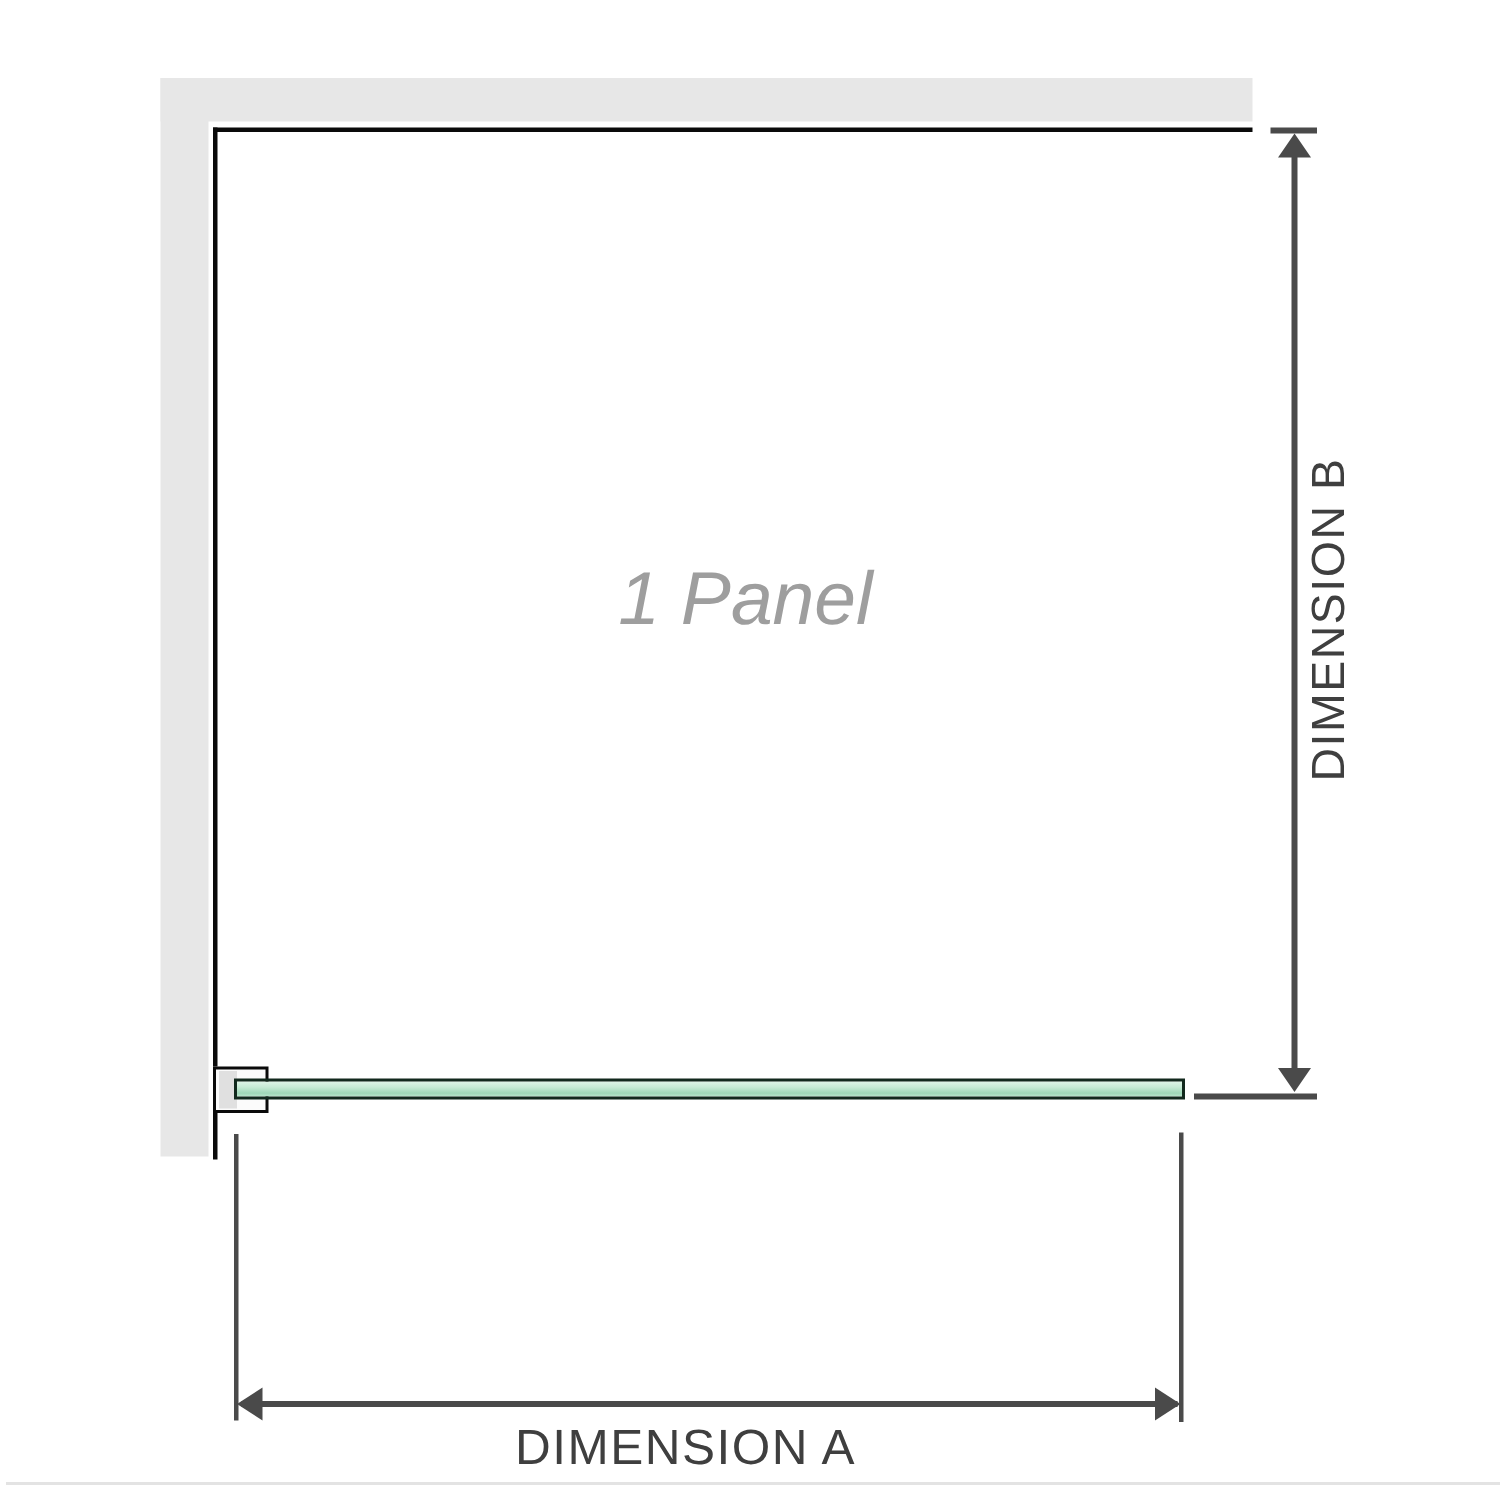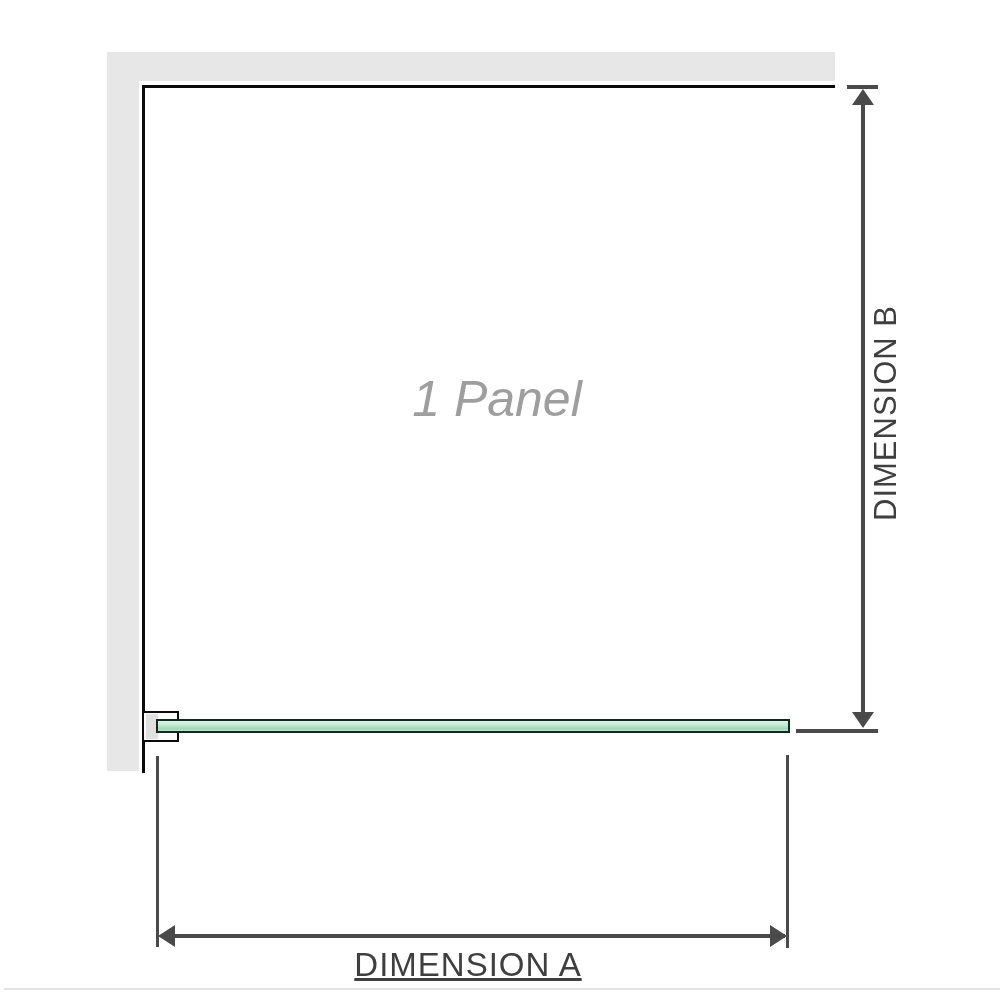--- a/index.html
+++ b/index.html
@@ -82,27 +82,26 @@
     left:158px; top:925px;
     border-top:11px solid transparent; border-bottom:11px solid transparent;
     border-right:17px solid var(--dimension-line);
   }
   .dima-arrow-right {
     left:770px; top:925px;
     border-top:11px solid transparent; border-bottom:11px solid transparent;
     border-left:17px solid var(--dimension-line);
   }
   .dima-label {
-    left:468px; top:946px;
+    left:457px; top:946px;
     transform: translateX(-50%);
     font-size: 33px;
     letter-spacing: 1px;
     color: var(--label-text);
     white-space: nowrap;
-    text-decoration: underline;
   }
 
   .bottom-hairline { left:4px; top:988px; width:996px; height:2px; background:#e3e3e3; }
 </style>
 </head>
 <body>
 
 <div class="canvas">
 
   <div class="abs wall-top"></div>

